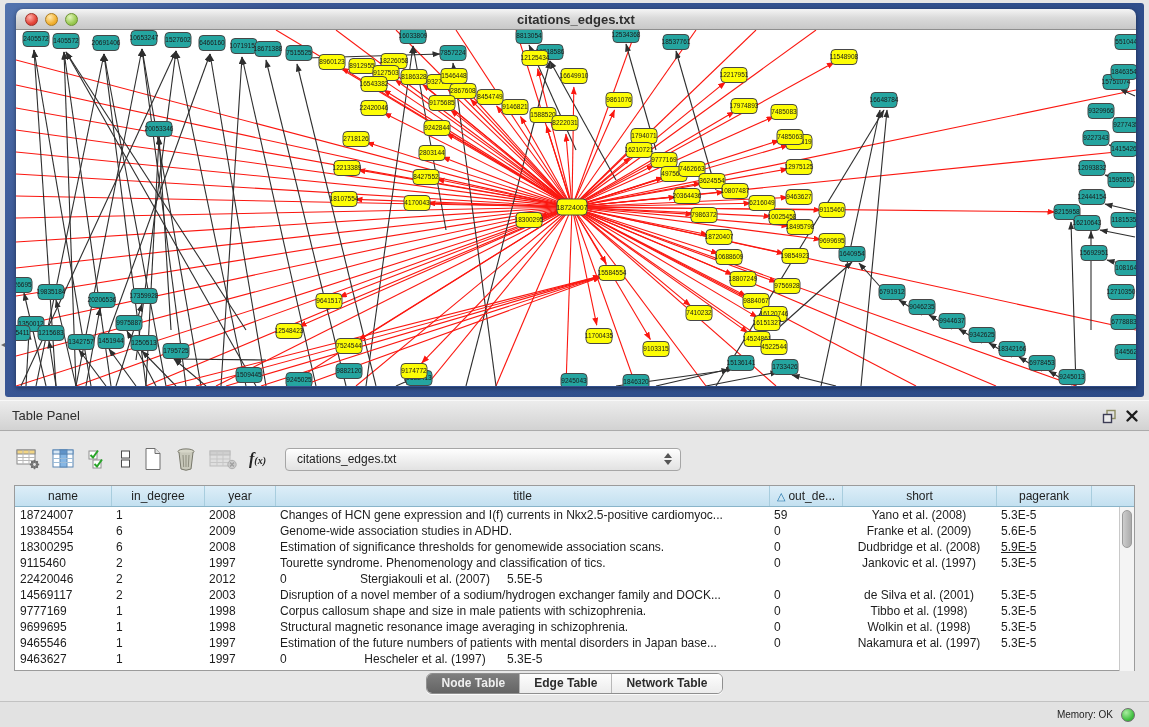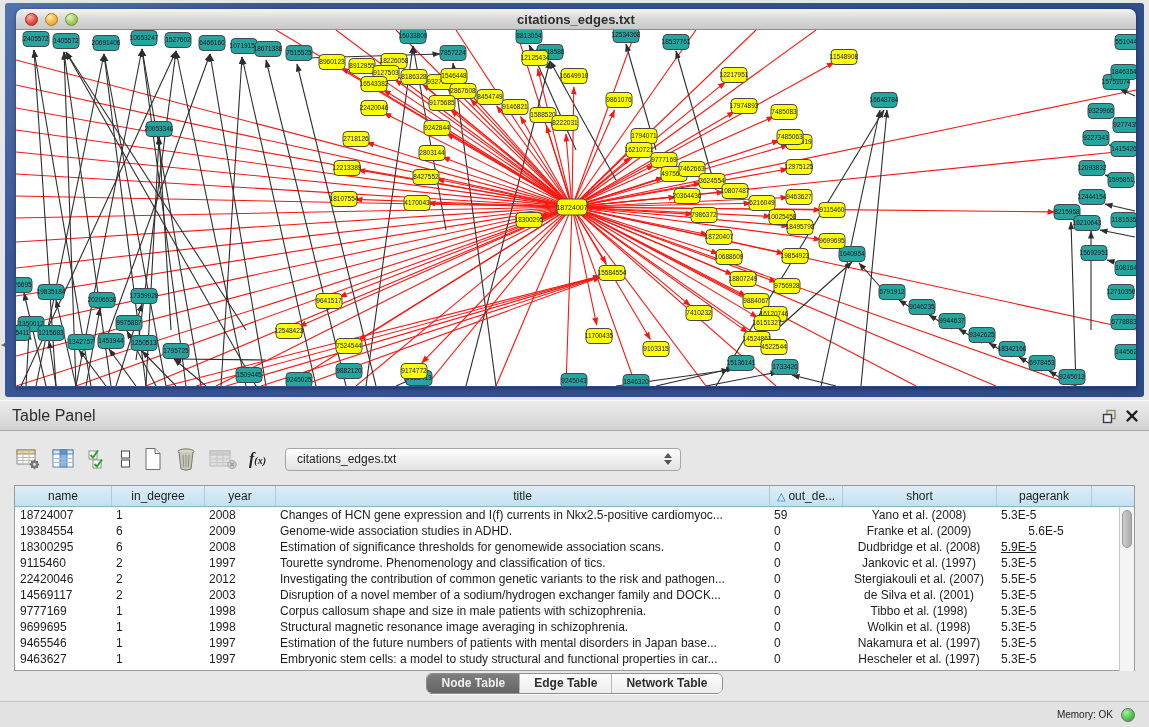--- a/index.html
+++ b/index.html
@@ -21,21 +21,21 @@
   .tl.grn   { left:49px; background:radial-gradient(circle at 35% 30%,#e2f5bd,#9ccb54 60%,#7fb03c); border:1px solid #6d9334; }
   #win-title { position:absolute; left:0; right:0; top:0; line-height:21px; text-align:center;
     font-size:13px; font-weight:bold; color:#2e2e2e; }
   #canvas { position:relative; width:1120px; height:356px; background:#ffffff; overflow:hidden; }
   #graph-svg text { font-family:"Liberation Sans", sans-serif; }
   #left-collapse { position:absolute; left:1px; top:341px; font-size:8px; color:#666; line-height:8px; }
 
   
   #panel-header { position:absolute; left:0; top:400px; width:1149px; height:31px;
     background:linear-gradient(#ececec,#d2d2d2); border-top:1px solid #f8f8f8; border-bottom:1px solid #ababab; }
-  #panel-title { position:absolute; left:12px; top:0; line-height:30px; font-size:16px; color:#2d2d2d; }
+  #panel-title { position:absolute; left:12px; top:0; line-height:30px; font-size:13px; color:#2d2d2d; }
   #float-btn { position:absolute; right:32px; top:8px; width:15px; height:15px; }
   #close-btn { position:absolute; right:10px; top:8px; width:14px; height:14px; }
 
   #panel-body { position:absolute; left:0; top:432px; width:1149px; height:269px; background:#e7e7e7; }
 
   #toolbar { position:absolute; left:16px; top:12px; height:30px; display:flex; align-items:center; }
   .tb-icon { margin-right:11px; display:flex; align-items:center; justify-content:center; cursor:default; }
   .fx { font-family:"Liberation Serif", serif; font-style:italic; font-weight:bold; font-size:16px; color:#222; margin-right:12px;}
   .fx small { font-size:10px; font-weight:bold; }
   #combo { position:absolute; left:285px; top:16px; width:396px; height:23px; border:1px solid #a6a6a6; border-radius:4px;
@@ -891,21 +891,21 @@
           <div class="td center" style="width: 154px;">Yano et al. (2008)</div>
           <div class="td" style="width: 95px;">5.3E-5</div>
         </div>
         <div class="tr">
           <div class="td" style="width: 96px;">19384554</div>
           <div class="td" style="width: 93px;">6</div>
           <div class="td" style="width: 71px;">2009</div>
           <div class="td" style="width: 494px;">Genome-wide association studies in ADHD.</div>
           <div class="td" style="width: 73px;">0</div>
           <div class="td center" style="width: 154px;">Franke et al. (2009)</div>
-          <div class="td" style="width: 95px; text-align: center;">5.6E-5</div>
+          <div class="td" style="width: 95px;">5.6E-5</div>
         </div>
         <div class="tr">
           <div class="td" style="width: 96px;">18300295</div>
           <div class="td" style="width: 93px;">6</div>
           <div class="td" style="width: 71px;">2008</div>
           <div class="td" style="width: 494px;">Estimation of significance thresholds for genomewide association scans.</div>
           <div class="td" style="width: 73px;">0</div>
           <div class="td center" style="width: 154px;">Dudbridge et al. (2008)</div>
           <div class="td" style="width: 95px; text-decoration: underline;">5.9E-5</div>
         </div>
@@ -915,21 +915,20 @@
           <div class="td" style="width: 71px;">1997</div>
           <div class="td" style="width: 494px;">Tourette syndrome. Phenomenology and classification of tics.</div>
           <div class="td" style="width: 73px;">0</div>
           <div class="td center" style="width: 154px;">Jankovic et al. (1997)</div>
           <div class="td" style="width: 95px;">5.3E-5</div>
         </div>
         <div class="tr">
           <div class="td" style="width: 96px;">22420046</div>
           <div class="td" style="width: 93px;">2</div>
           <div class="td" style="width: 71px;">2012</div>
-          <div class="td" style="width: 494px;">Investigating the contribution of common genetic variants to the risk and pathogen...</div>
           <div class="td" style="width: 73px;">0</div>
           <div class="td center" style="width: 154px;">Stergiakouli et al. (2007)</div>
           <div class="td" style="width: 95px;">5.5E-5</div>
         </div>
         <div class="tr">
           <div class="td" style="width: 96px;">14569117</div>
           <div class="td" style="width: 93px;">2</div>
           <div class="td" style="width: 71px;">2003</div>
           <div class="td" style="width: 494px;">Disruption of a novel member of a sodium/hydrogen exchanger family and DOCK...</div>
           <div class="td" style="width: 73px;">0</div>
@@ -960,21 +959,20 @@
           <div class="td" style="width: 71px;">1997</div>
           <div class="td" style="width: 494px;">Estimation of the future numbers of patients with mental disorders in Japan base...</div>
           <div class="td" style="width: 73px;">0</div>
           <div class="td center" style="width: 154px;">Nakamura et al. (1997)</div>
           <div class="td" style="width: 95px;">5.3E-5</div>
         </div>
         <div class="tr">
           <div class="td" style="width: 96px;">9463627</div>
           <div class="td" style="width: 93px;">1</div>
           <div class="td" style="width: 71px;">1997</div>
-          <div class="td" style="width: 494px;">Embryonic stem cells: a model to study structural and functional properties in car...</div>
           <div class="td" style="width: 73px;">0</div>
           <div class="td center" style="width: 154px;">Hescheler et al. (1997)</div>
           <div class="td" style="width: 95px;">5.3E-5</div>
         </div>
       </div>
     <div id="vscroll">
       <div id="vthumb"></div>
     </div>
   </div>
 

